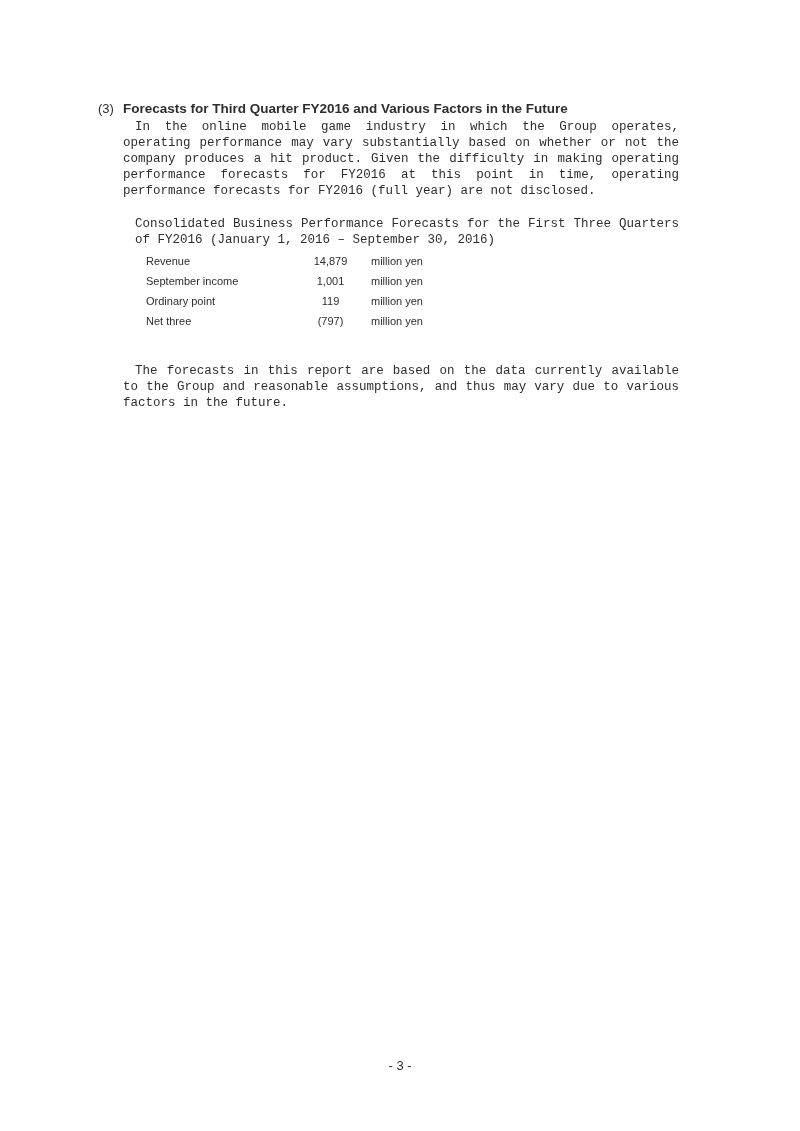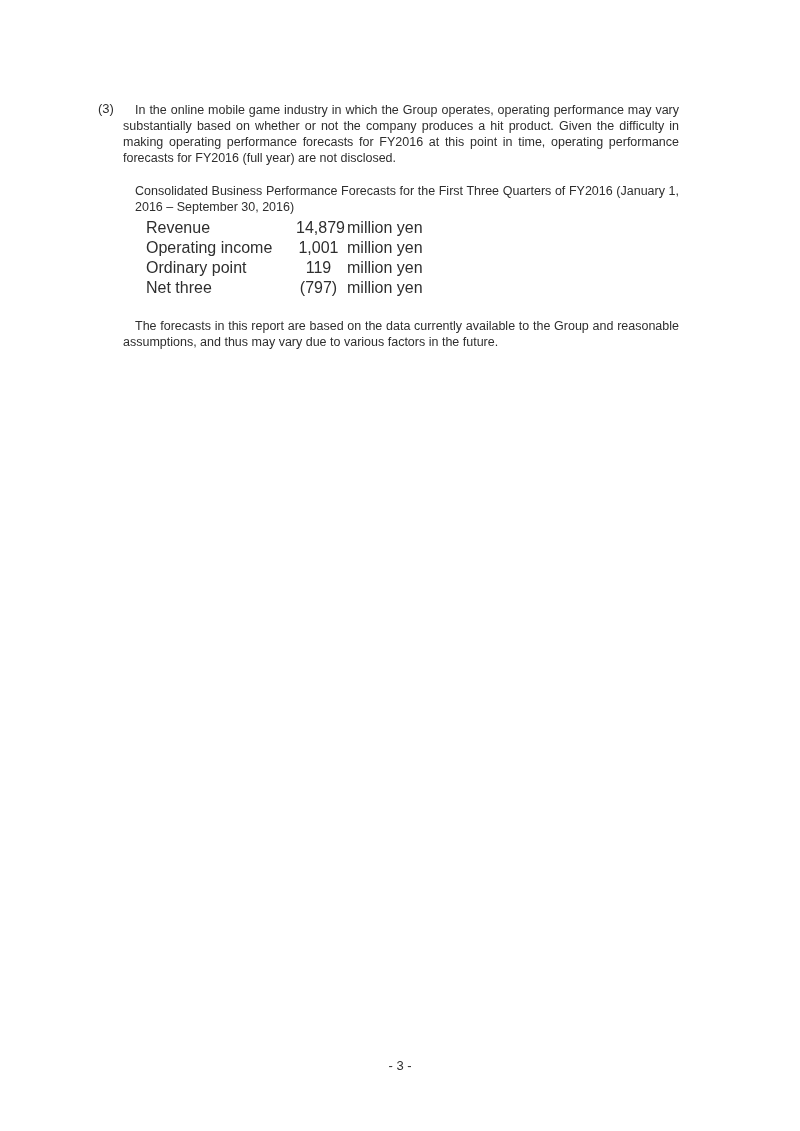--- a/index.html
+++ b/index.html
@@ -35,87 +35,90 @@
     top: 0;
     font-weight: normal;
     font-size: 13px;
   }
   .para {
     font-size: 12.5px;
     line-height: 16px;
     text-align: justify;
     margin: 0;
     text-indent: 12px;
+    font-family: Liberation Mono, monospace;
   }
   .forecast-heading {
     font-size: 12.5px;
     line-height: 16px;
     text-align: justify;
     margin: 17px 0 0 12px;
     text-indent: 0;
   }
   .forecast-list {
     margin: 3px 0 0 23px;
   }
   .forecast-row {
     display: flex;
-    font-size: 16px;
+    font-size: 11px;
     line-height: 20px;
     height: 20px;
+    gap: 12px;
   }
   .forecast-label {
     width: 150px;
   }
   .forecast-num {
     display: inline-block;
     width: 45px;
     text-align: center;
     white-space: nowrap;
   }
   .forecast-unit {
     margin-left: 6px;
     white-space: nowrap;
   }
   .closing-para {
-    margin-top: 20px;
+    margin-top: 32px;
   }
   .page-footer {
     position: absolute;
     top: 1058px;
     left: 0;
     width: 100%;
     text-align: center;
     font-size: 13px;
     line-height: 16px;
     color: #2e2e2e;
   }
 </style>
 </head>
 <body>
 
 <div class="page">
   <div class="content">
 
     <h3 class="section-heading">
       <span class="section-number">(3)</span>
+      <span>Forecasts for Third Quarter FY2016 and Various Factors in the Future</span>
     </h3>
 
     <p class="para">In the online mobile game industry in which the Group operates, operating performance may vary substantially based on whether or not the company produces a hit product. Given the difficulty in making operating performance forecasts for FY2016 at this point in time, operating performance forecasts for FY2016 (full year) are not disclosed.</p>
 
 
     <p class="para forecast-heading">Consolidated Business Performance Forecasts for the First Three Quarters of FY2016 (January 1, 2016 – September 30, 2016)</p>
 
     <div class="forecast-list">
       <div class="forecast-row">
         <span class="forecast-label">Revenue</span>
         <span class="forecast-num">14,879</span>
         <span class="forecast-unit">million yen</span>
       </div>
       <div class="forecast-row">
-        <span class="forecast-label">Operating income</span>
+        <span class="forecast-label">September income</span>
         <span class="forecast-num">1,001</span>
         <span class="forecast-unit">million yen</span>
       </div>
       <div class="forecast-row">
         <span class="forecast-label">Ordinary point</span>
         <span class="forecast-num">119</span>
         <span class="forecast-unit">million yen</span>
       </div>
       <div class="forecast-row">
         <span class="forecast-label">Net three</span>

